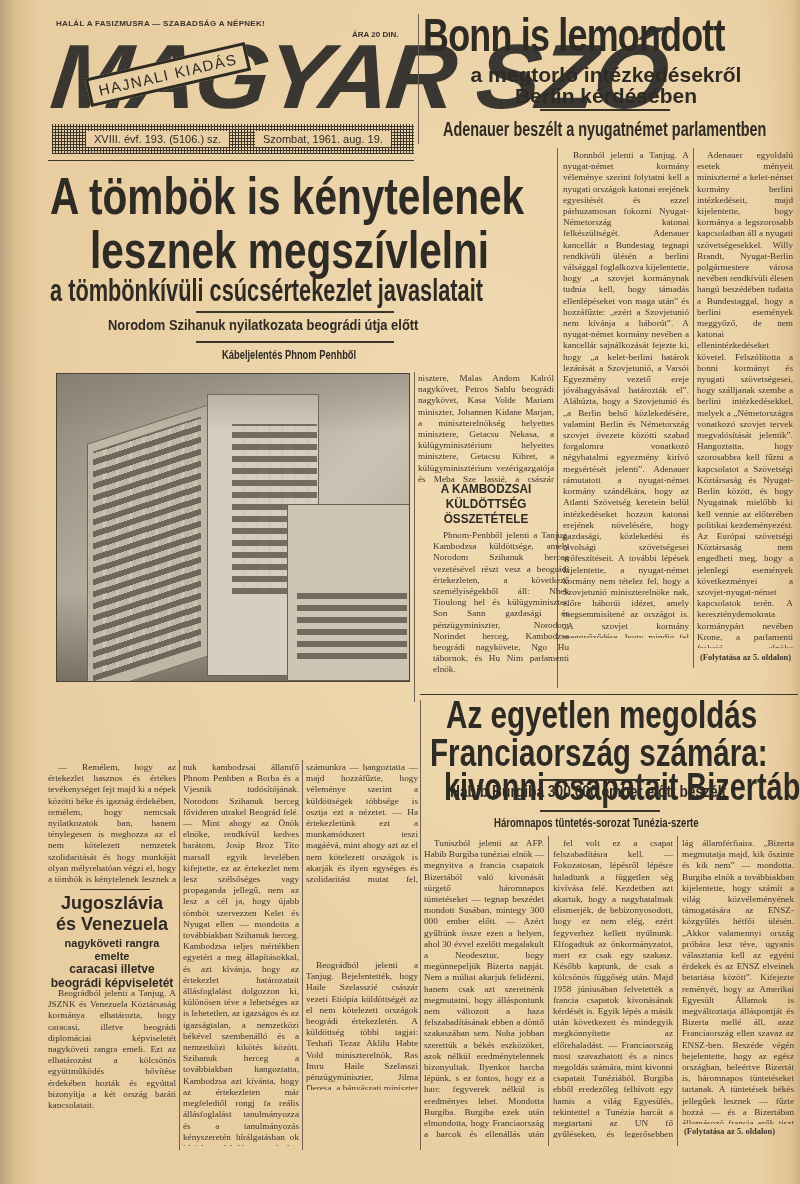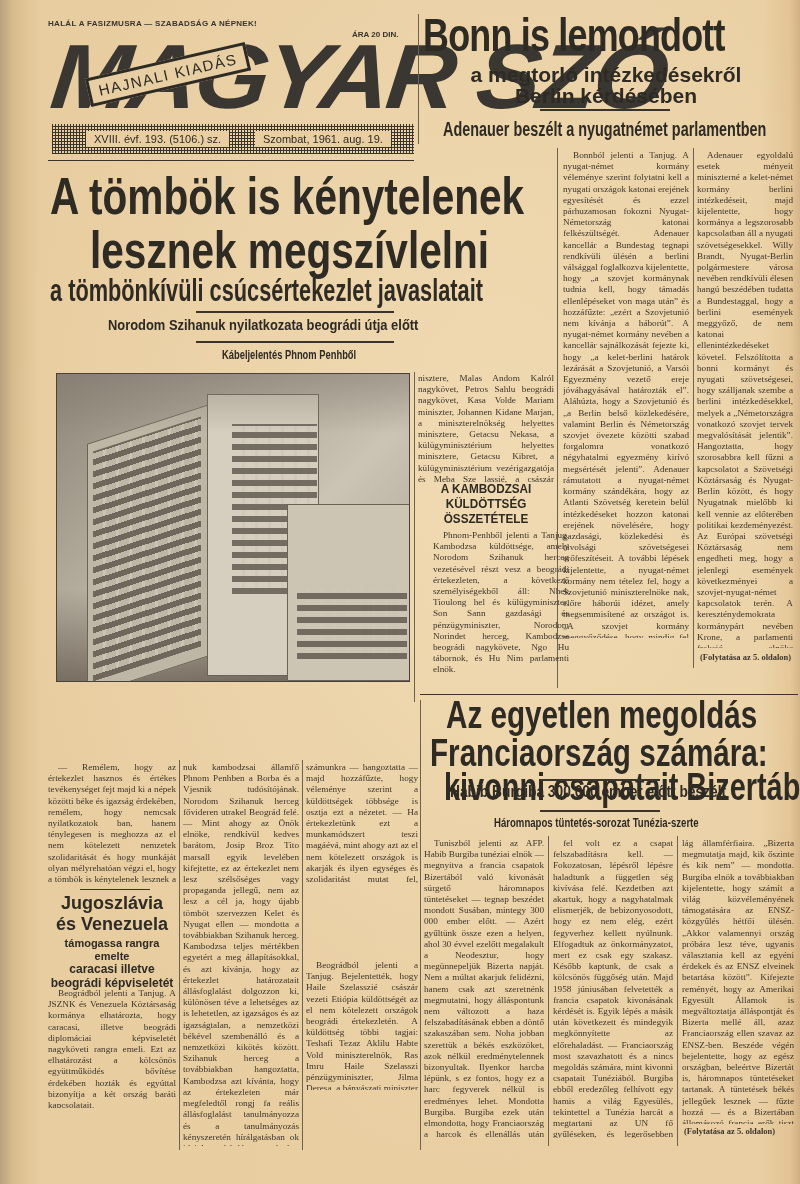--- a/index.html
+++ b/index.html
@@ -14,21 +14,21 @@
     position: absolute; left: 0; top: 0; width: 800px; height: 1184px;
     background:
       radial-gradient(ellipse at 60% 40%, rgba(255,240,210,0.35), rgba(0,0,0,0) 70%),
       linear-gradient(90deg, #b9a17e 0px, #d9bd8f 14px, #e8cda0 40px, #e9cfa3 760px, #e2c393 790px, #d0b083 800px);
   }
   .abs { position: absolute; }
   .rule { position: absolute; background: #3b342b; }
   .vrule { position: absolute; width: 1px; background: #6d6152; }
 
   
-  .slogan { font-size: 8px; letter-spacing: 0.3px; font-family: "Liberation Sans", sans-serif; font-weight: bold; color:#3a342c;}
+  .slogan { font-size: 8px; letter-spacing: 0.3px; font-family: "Liberation Sans", sans-serif; font-weight: bold; color:#3a342c;margin-left:8px;}
   .price { font-size: 8px; font-family: "Liberation Sans", sans-serif; font-weight: bold; color:#3a342c;margin-top:12px; }
   .mast-title {
     font-family: "Liberation Sans", sans-serif; font-weight: bold; font-style: italic;
     font-size: 96px; letter-spacing: -3px; color: #3a3631;
     transform: scaleY(0.95) skewX(-6deg);
   }
   .stamp {
     border: 3px solid #2e2a24; background: #e8cfa3;
     font-family: "Liberation Sans", sans-serif; font-size: 15px; letter-spacing: 1.5px;
     padding: 3px 8px; transform: rotate(-13deg); color:#2e2a24;
@@ -196,21 +196,21 @@
   <div class="abs body-text" style="left:684px;top:1126px;width:112px;font-weight:bold;font-size:8.5px;">(Folytatása az 5. oldalon)</div>
 
   <div class="vrule" style="left:420px;top:700px;height:450px;"></div>
 
   <div class="abs body-text" style="left:48px;top:762px;width:128px;height:124px;">
     <p>— Remélem, hogy az értekezlet hasznos és értékes tevékenységet fejt majd ki a népek közötti béke és igazság érdekében, remélem, hogy nemcsak nyilatkozatok ban, hanem ténylegesen is meghozza az el nem kötelezett nemzetek szolidaritását és hogy munkáját olyan mélyrehatóan végzi el, hogy a tömbök is kénytelenek lesznek a legnagyobb figyelemmel tanulmányozni javaslatait — jelentette ki Norodom Sziha</p>
   </div>
   <div class="rule" style="left:80px;top:889px;width:70px;height:1px;"></div>
   <div class="abs boxhead" style="left:48px;top:893px;width:128px;font-size:18px;">Jugoszlávia</div>
   <div class="abs boxhead" style="left:48px;top:914px;width:128px;font-size:18px;">és Venezuela</div>
-  <div class="abs boxhead" style="left:48px;top:937px;width:128px;font-size:11px;">támogassa rangra</div>
+  <div class="abs boxhead" style="left:48px;top:937px;width:128px;font-size:11px;">nagyköveti rangra</div>
   <div class="abs boxhead" style="left:48px;top:950px;width:128px;font-size:11px;">emelte</div>
   <div class="abs boxhead" style="left:48px;top:963px;width:128px;font-size:12px;">caracasi illetve beográdi képviseletét</div>
   <div class="abs body-text" style="left:48px;top:988px;width:128px;height:120px;">
     <p>Beográdból jelenti a Tanjug. A JSZNK és Venezuela Köztársaság kormánya elhatározta, hogy caracasi, illetve beográdi diplomáciai képviseletét nagyköveti rangra emeli. Ezt az elhatározást a kölcsönös együttműködés bővítése érdekében hozták és egyúttal bizonyítja a két ország baráti kapcsolatait.</p>
   </div>
 
   <div class="vrule" style="left:179px;top:760px;height:390px;"></div>
   <div class="abs body-text" style="left:183px;top:762px;width:116px;height:384px;">
     <p style="text-indent:0;">nuk kambodzsai államfő Phnom Penhben a Borba és a Vjesnik tudósítójának. Norodom Szihanuk herceg fővideren utrakel Beográd felé. — Mint ahogy az Önök elnöke, rendkívül kedves barátom, Josip Broz Tito marsall egyik levelében kifejtette, ez az értekezlet nem lesz szélsőséges vagy propaganda jellegű, nem az lesz a cél ja, hogy újabb tömböt szervezzen Kelet és Nyugat ellen — mondotta a továbbiakban Szihanuk herceg. Kambodzsa teljes mértékben egyetért a meg állapításokkal, és azt kívánja, hogy az értekezlet határozatait állásfoglalást dolgozzon ki, különösen téve a lehetséges az is lehetetlen, az igazságos és az igazságtalan, a nemzetközi békével szembenálló és a nemzetközi kikötés között. Szihanuk herceg a továbbiakban hangoztatta, Kambodzsa azt kívánta, hogy az értekezleten már megfeledtől rongj fa reális állásfoglalást tanulmányozza és a tanulmányozás kényszeretén hírálgatásban ok ideiglenes kérdésre, amelyek a nemzetközi kérdésekhez, amelyek sajnálatos, hogy az életnek különböző szintjein, melyik van, hogy a tényezők mély vére.</p>
   </div>

